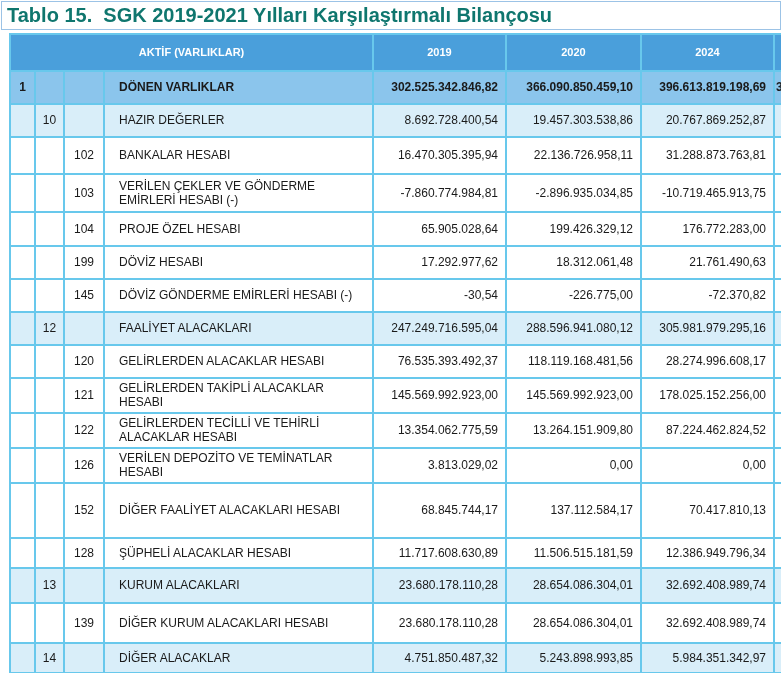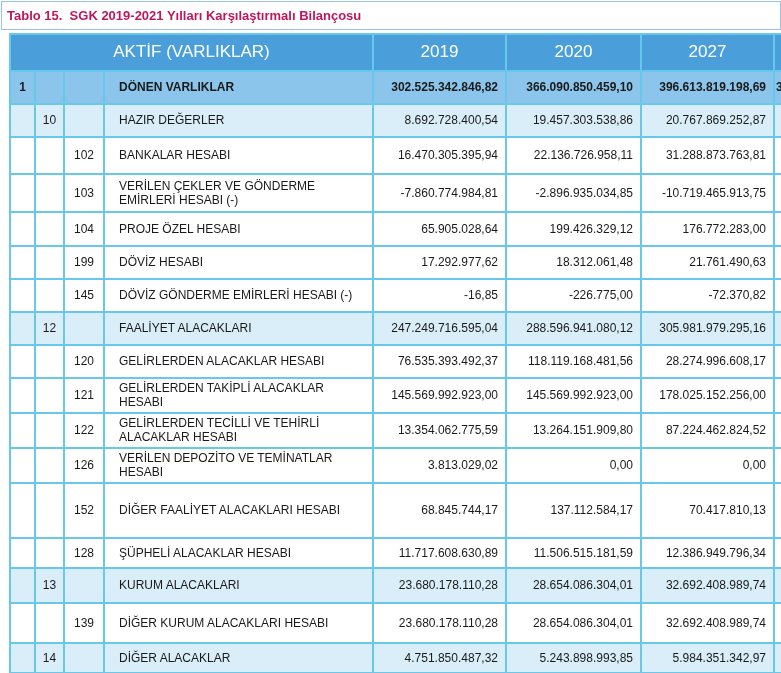--- a/index.html
+++ b/index.html
@@ -14,21 +14,21 @@
   
   .title-box {
     position: absolute; left: 1px; top: 1px; right: 0; height: 29px;
     box-sizing: border-box;
     border: 1px solid var(--title-border, #9CC3E6);
     background: #ffffff;
     display: flex; align-items: center;
     padding-left: 5px;
   }
   .title-box .title-text {
-    font-size: 13px; font-weight: 700; color: #be185d;
+    font-size: 20px; font-weight: 700; color: #0f766e;
     white-space: pre;
   }
 
   
   .table-wrap { position: absolute; left: 9px; top: 33px; }
   table.balance {
     border-collapse: collapse;
     table-layout: fixed;
     width: 897px;
     font-size: 12px;
@@ -37,22 +37,22 @@
   table.balance th, table.balance td {
     border: 2px solid var(--border, #68C8EC);
     overflow: hidden;
     vertical-align: middle;
     box-sizing: border-box;
     line-height: 1.2;
   }
   table.balance th {
     background: var(--header-bg, #4A9FDB);
     color: var(--header-text, #ffffff);
-    font-weight: 400;
-    font-size: 17px;
+    font-weight: 700;
+    font-size: 11px;
     text-align: center;
     height: 37px;
   }
   tr.lvl1 td { background: var(--lvl1-bg, #8BC5EC); font-weight: 700; }
   tr.lvl2 td { background: var(--lvl2-bg, #D9EEF9); font-weight: 400; }
   tr.lvl3 td { background: var(--detail-bg, #ffffff); font-weight: 400; }
   td.code { text-align: center; padding: 2px 2px; }
   td.desc { text-align: left;  padding: 2px 14px; }
   td.val  { text-align: right; padding: 2px 7px; white-space: nowrap; }
   td.clip { text-align: left;  padding: 2px 1px; font-weight: 700; white-space: nowrap; }
@@ -76,21 +76,21 @@
         <col style="width:133px">
           <col style="width:135px">
           <col style="width:133px">
         <col style="width:133px">
       </colgroup>
       <thead>
         <tr>
           <th colspan="4">AKTİF (VARLIKLAR)</th>
           <th>2019</th>
           <th>2020</th>
-          <th>2027</th>
+          <th>2024</th>
           <th></th>
         </tr>
       </thead>
       <tbody id="rows">
           <tr class="lvl1" style="height: 33px;">
             <td class="code">1</td>
             <td class="code"></td>
             <td class="code"></td>
             <td class="desc">DÖNEN VARLIKLAR</td>
             <td class="val">302.525.342.846,82</td>
@@ -146,21 +146,21 @@
             <td class="val">17.292.977,62</td>
             <td class="val">18.312.061,48</td>
             <td class="val">21.761.490,63</td>
             <td class="clip"></td>
           </tr>
           <tr class="lvl3" style="height: 33px;">
             <td class="code"></td>
             <td class="code"></td>
             <td class="code">145</td>
             <td class="desc">DÖVİZ GÖNDERME EMİRLERİ HESABI (-)</td>
-            <td class="val">-16,85</td>
+            <td class="val">-30,54</td>
             <td class="val">-226.775,00</td>
             <td class="val">-72.370,82</td>
             <td class="clip"></td>
           </tr>
           <tr class="lvl2" style="height: 33px;">
             <td class="code"></td>
             <td class="code">12</td>
             <td class="code"></td>
             <td class="desc">FAALİYET ALACAKLARI</td>
             <td class="val">247.249.716.595,04</td>

